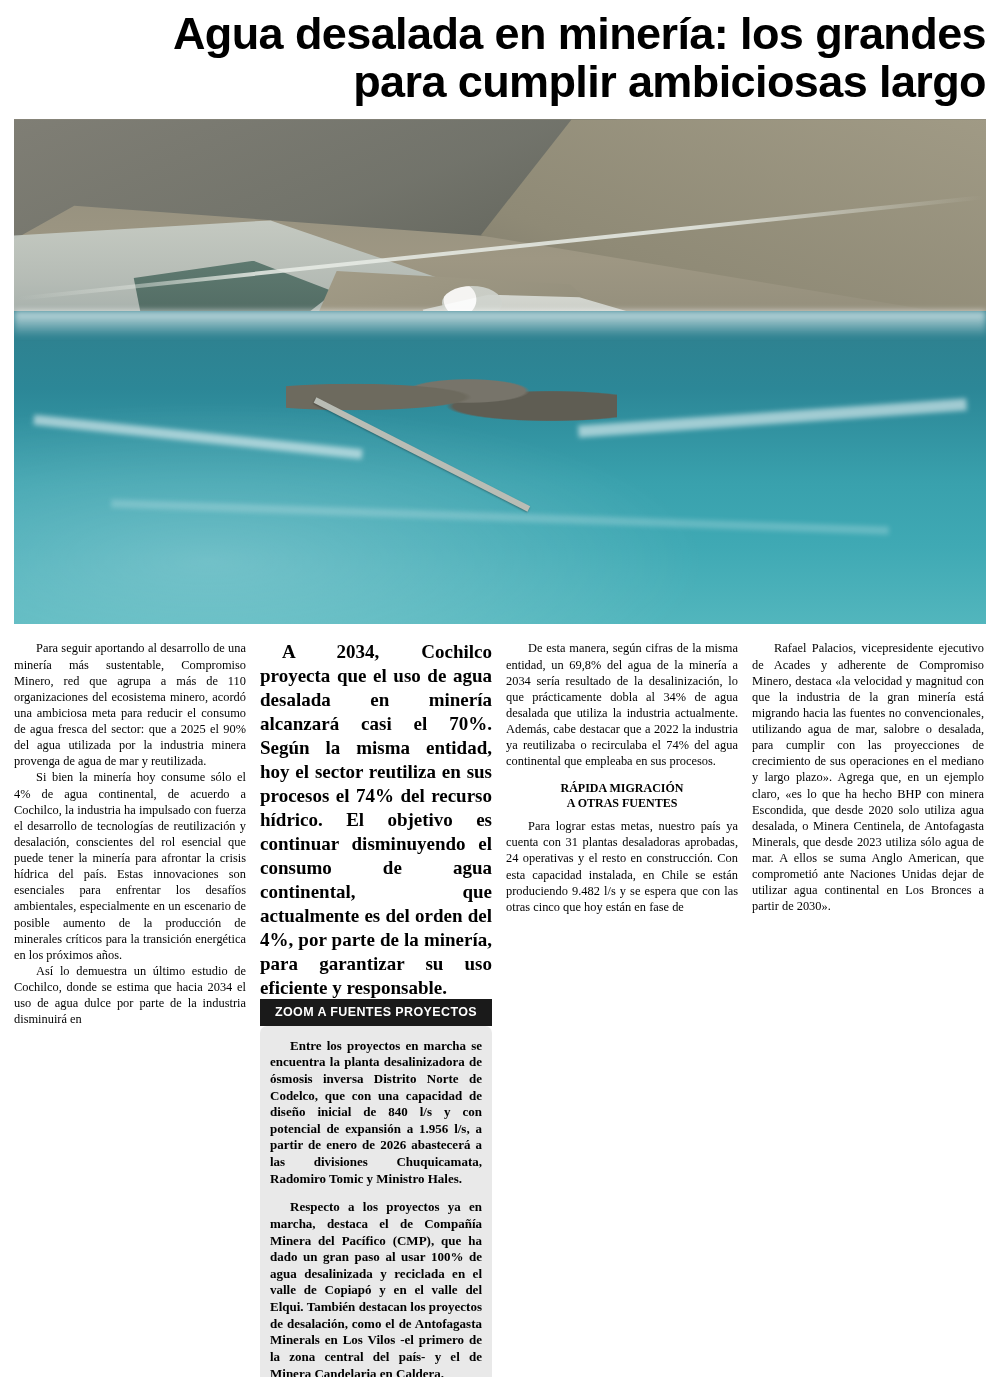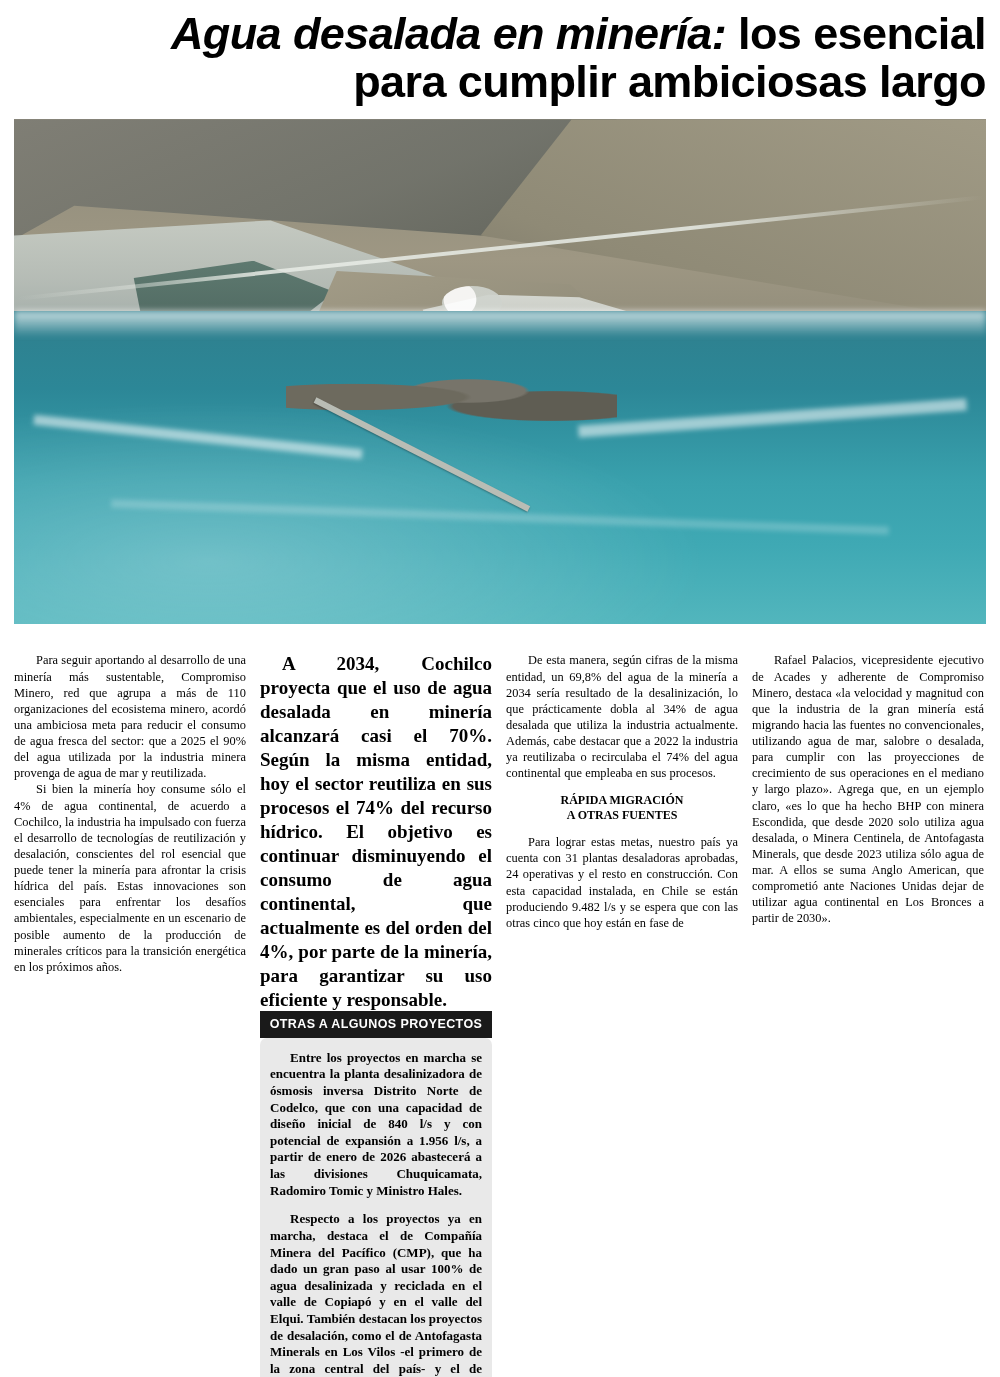--- a/index.html
+++ b/index.html
@@ -31,21 +31,20 @@
     font-size: 45px;
     letter-spacing: -0.6px;
     color: #000;
     font-family: "Liberation Sans", sans-serif;
   }
   .headline .line {
     display: block;
     white-space: nowrap;
   }
   .headline .ital {
-    font-style: italic;
   }
 
   
   .photo-wrap {
     margin: 14px 14px 0 14px;
     height: 505px;
     position: relative;
     overflow: hidden;
     background: #6a8a93;
   }
@@ -173,21 +172,21 @@
     gap: 14px;
   }
   .col {
     width: 232px;
     font-size: 12.4px;
     line-height: 1.30;
     text-align: justify;
     font-family: "Liberation Serif", serif;
   }
   .col p {
-    margin: 12px 0 0 0;
+    margin: 0 0 0 0;
     text-indent: 22px;
   }
   .col p + p { margin-top: 0; }
 
   
   .lead {
     font-family: "Liberation Serif", serif;
     font-weight: bold;
     font-size: 19px;
     line-height: 1.26;
@@ -228,21 +227,21 @@
     margin: 12px 0 8px 0;
     text-indent: 0;
   }
 </style>
 </head>
 <body>
 
 <div class="page">
 
   <div class="headline">
-    <span class="line"><span class="ital">Agua desalada en minería:</span><span> los esencial</span></span>
+    <span class="line"><span class="ital">Agua desalada en minería:</span><span> los grandes</span></span>
     <span class="line">para cumplir ambiciosas largo</span>
   </div>
 
   <div class="photo-wrap">
     <div class="photo">
       <div class="land"></div>
       <div class="hill-dark"></div>
       <div class="hill-right"></div>
       <div class="beach"></div>
       <div class="lagoon"></div>
@@ -259,26 +258,27 @@
       <div class="surf2"></div>
       <div class="surf3"></div>
     </div>
   </div>
 
   <div class="columns">
 
     <div class="col">
       <p>Para seguir aportando al desarrollo de una minería más sustentable, Compromiso Minero, red que agrupa a más de 110 organizaciones del ecosistema minero, acordó una ambiciosa meta para reducir el consumo de agua fresca del sector: que a 2025 el 90% del agua utilizada por la industria minera provenga de agua de mar y reutilizada.</p>
       <p>Si bien la minería hoy consume sólo el 4% de agua continental, de acuerdo a Cochilco, la industria ha impulsado con fuerza el desarrollo de tecnologías de reutilización y desalación, conscientes del rol esencial que puede tener la minería para afrontar la crisis hídrica del país. Estas innovaciones son esenciales para enfrentar los desafíos ambientales, especialmente en un escenario de posible aumento de la producción de minerales críticos para la transición energética en los próximos años.</p>
+      <p>Así lo demuestra un último estudio de Cochilco, donde se estima que hacia 2034 el uso de agua dulce por parte de la industria disminuirá en</p>
     </div>
 
     <div class="col">
       <p class="lead">A 2034, Cochilco proyecta que el uso de agua desalada en minería alcanzará casi el 70%. Según la misma entidad, hoy el sector reutiliza en sus procesos el 74% del recurso hídrico. El objetivo es continuar disminuyendo el consumo de agua continental, que actualmente es del orden del 4%, por parte de la minería, para garantizar su uso eficiente y responsable.</p>
       <div class="zoom-box">
-        <div class="zoom-head">OTRAS A ALGUNOS PROYECTOS</div>
+        <div class="zoom-head">ZOOM A FUENTES PROYECTOS</div>
         <div class="zoom-body">
           <p>Entre los proyectos en marcha se encuentra la planta desalinizadora de ósmosis inversa Distrito Norte de Codelco, que con una capacidad de diseño inicial de 840 l/s y con potencial de expansión a 1.956 l/s, a partir de enero de 2026 abastecerá a las divisiones Chuquicamata, Radomiro Tomic y Ministro Hales.</p>
           <p>Respecto a los proyectos ya en marcha, destaca el de Compañía Minera del Pacífico (CMP), que ha dado un gran paso al usar 100% de agua desalinizada y reciclada en el valle de Copiapó y en el valle del Elqui. También destacan los proyectos de desalación, como el de Antofagasta Minerals en Los Vilos -el primero de la zona central del país- y el de Minera Candelaria en Caldera.</p>
         </div>
       </div>
     </div>
 
     <div class="col">
       <p>De esta manera, según cifras de la misma entidad, un 69,8% del agua de la minería a 2034 sería resultado de la desalinización, lo que prácticamente dobla al 34% de agua desalada que utiliza la industria actualmente. Además, cabe destacar que a 2022 la industria ya reutilizaba o recirculaba el 74% del agua continental que empleaba en sus procesos.</p>
       <div class="subhead">

